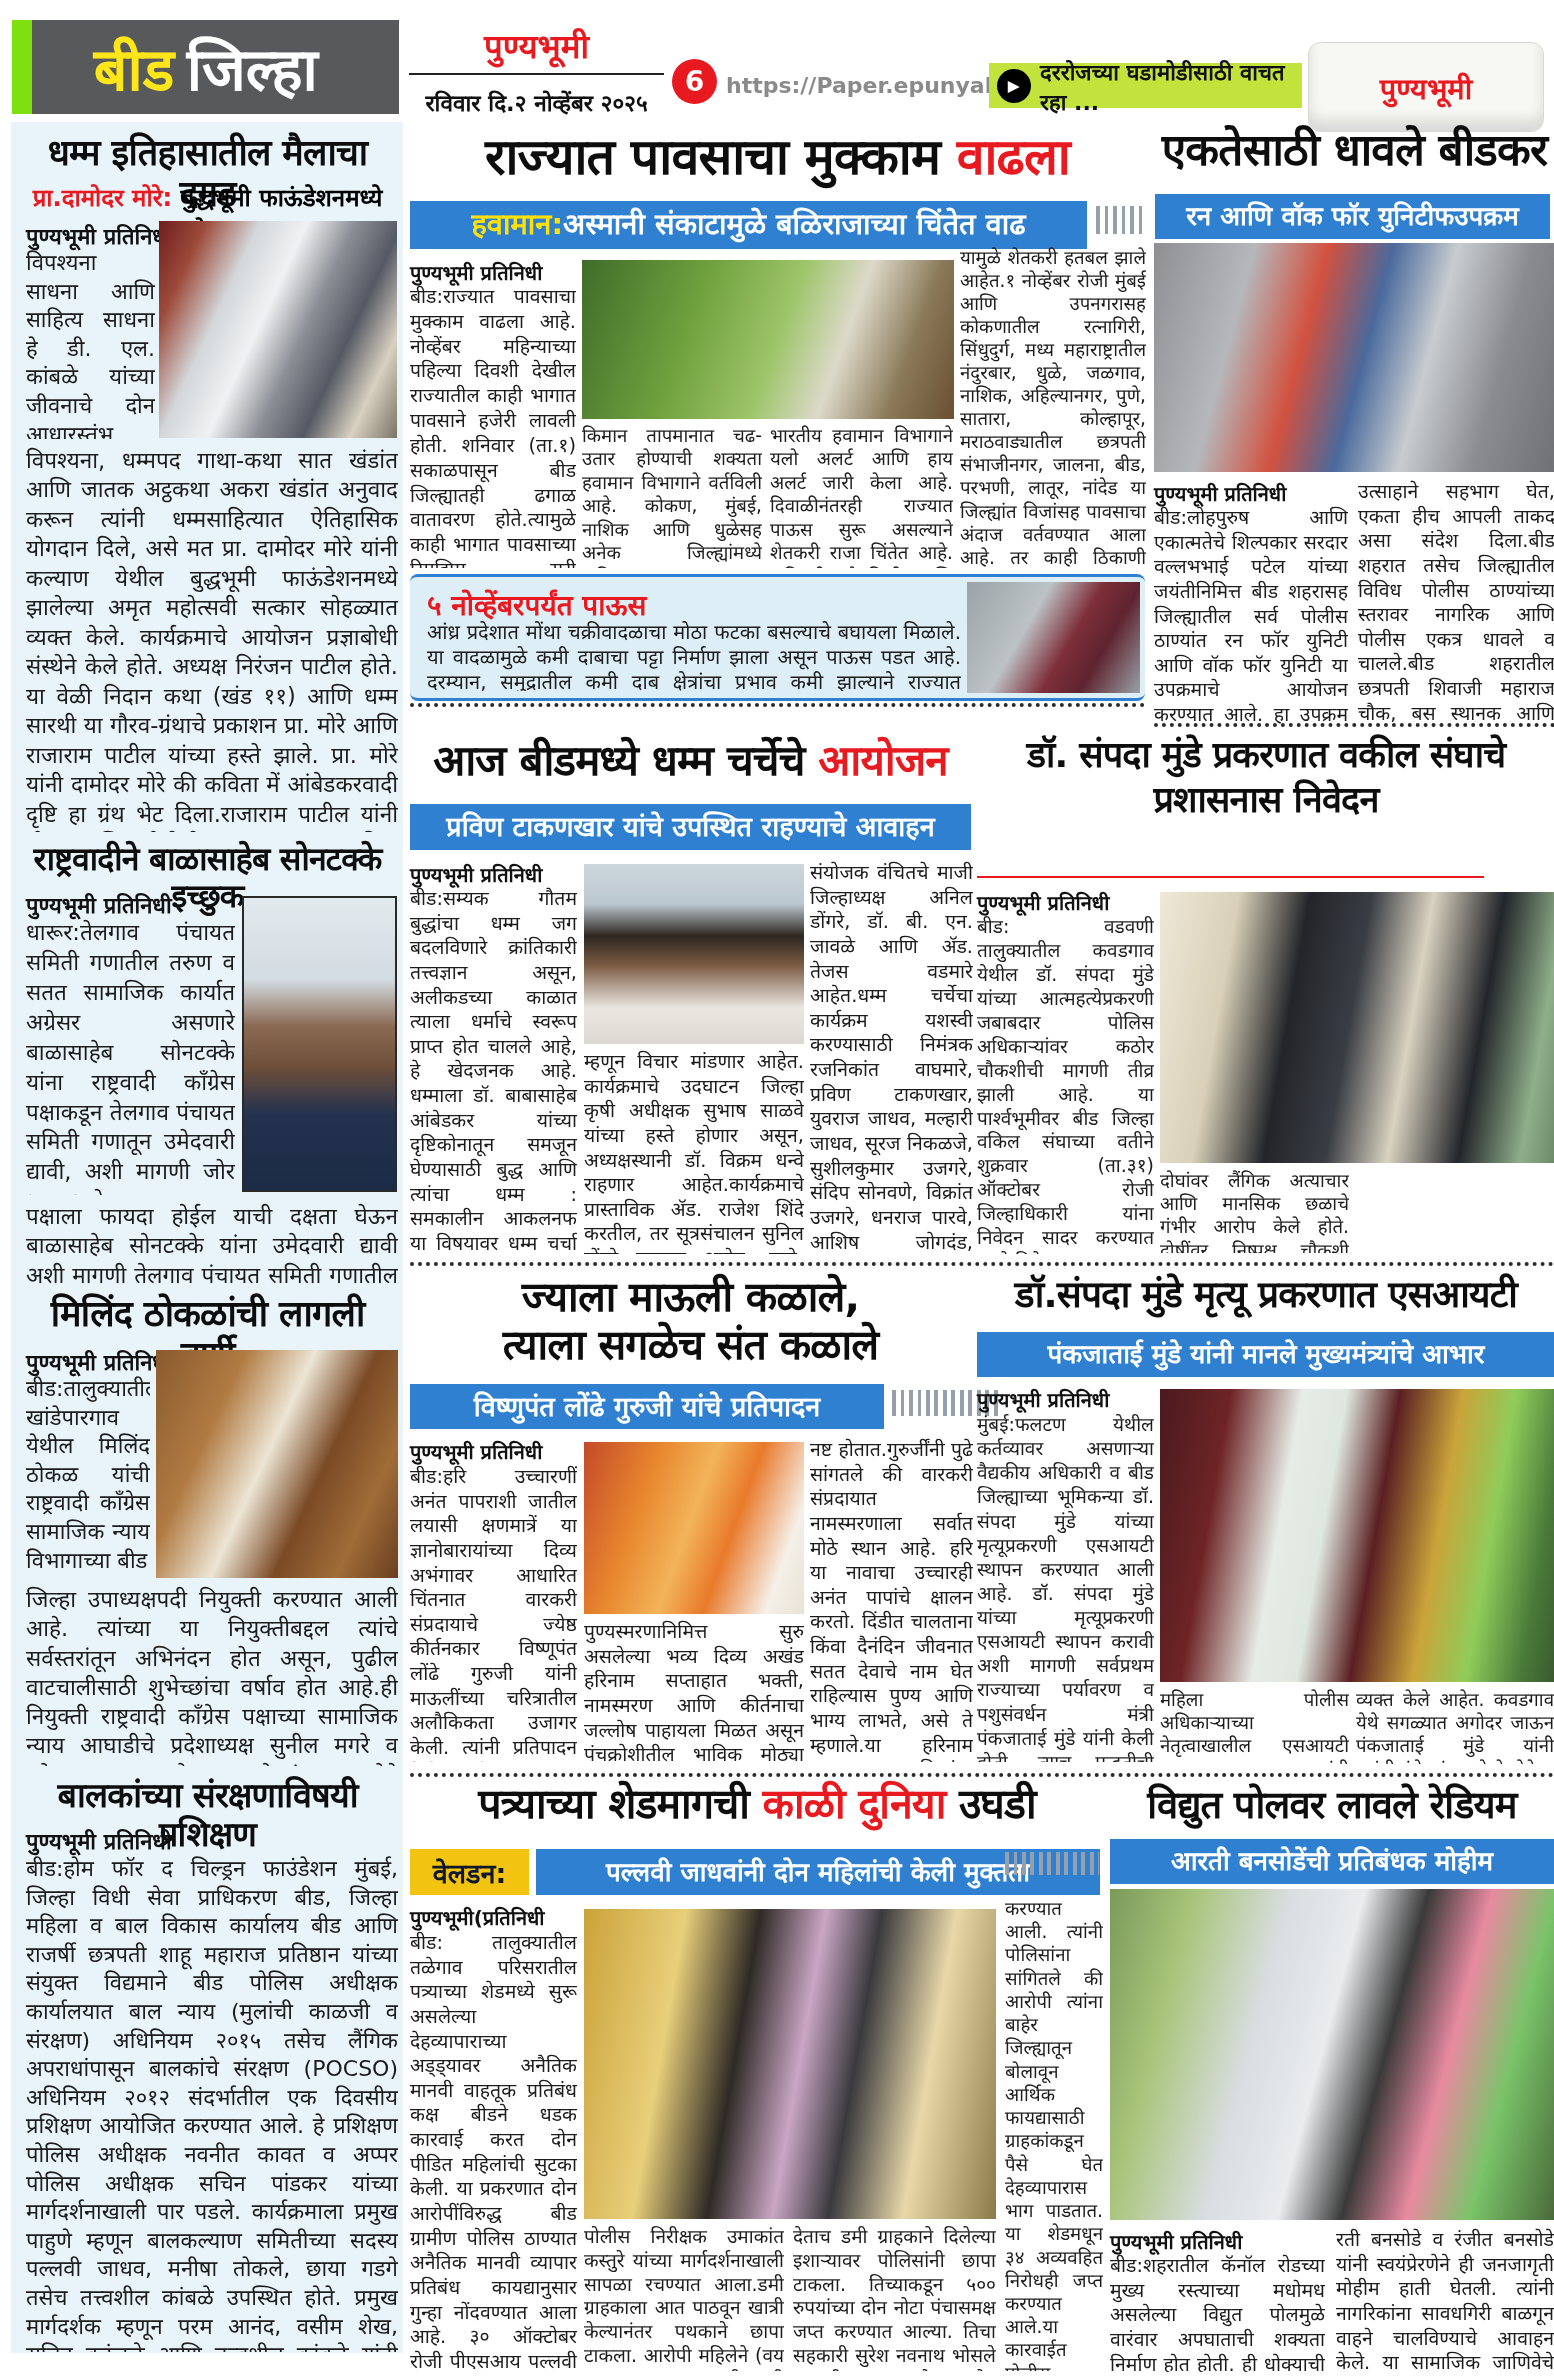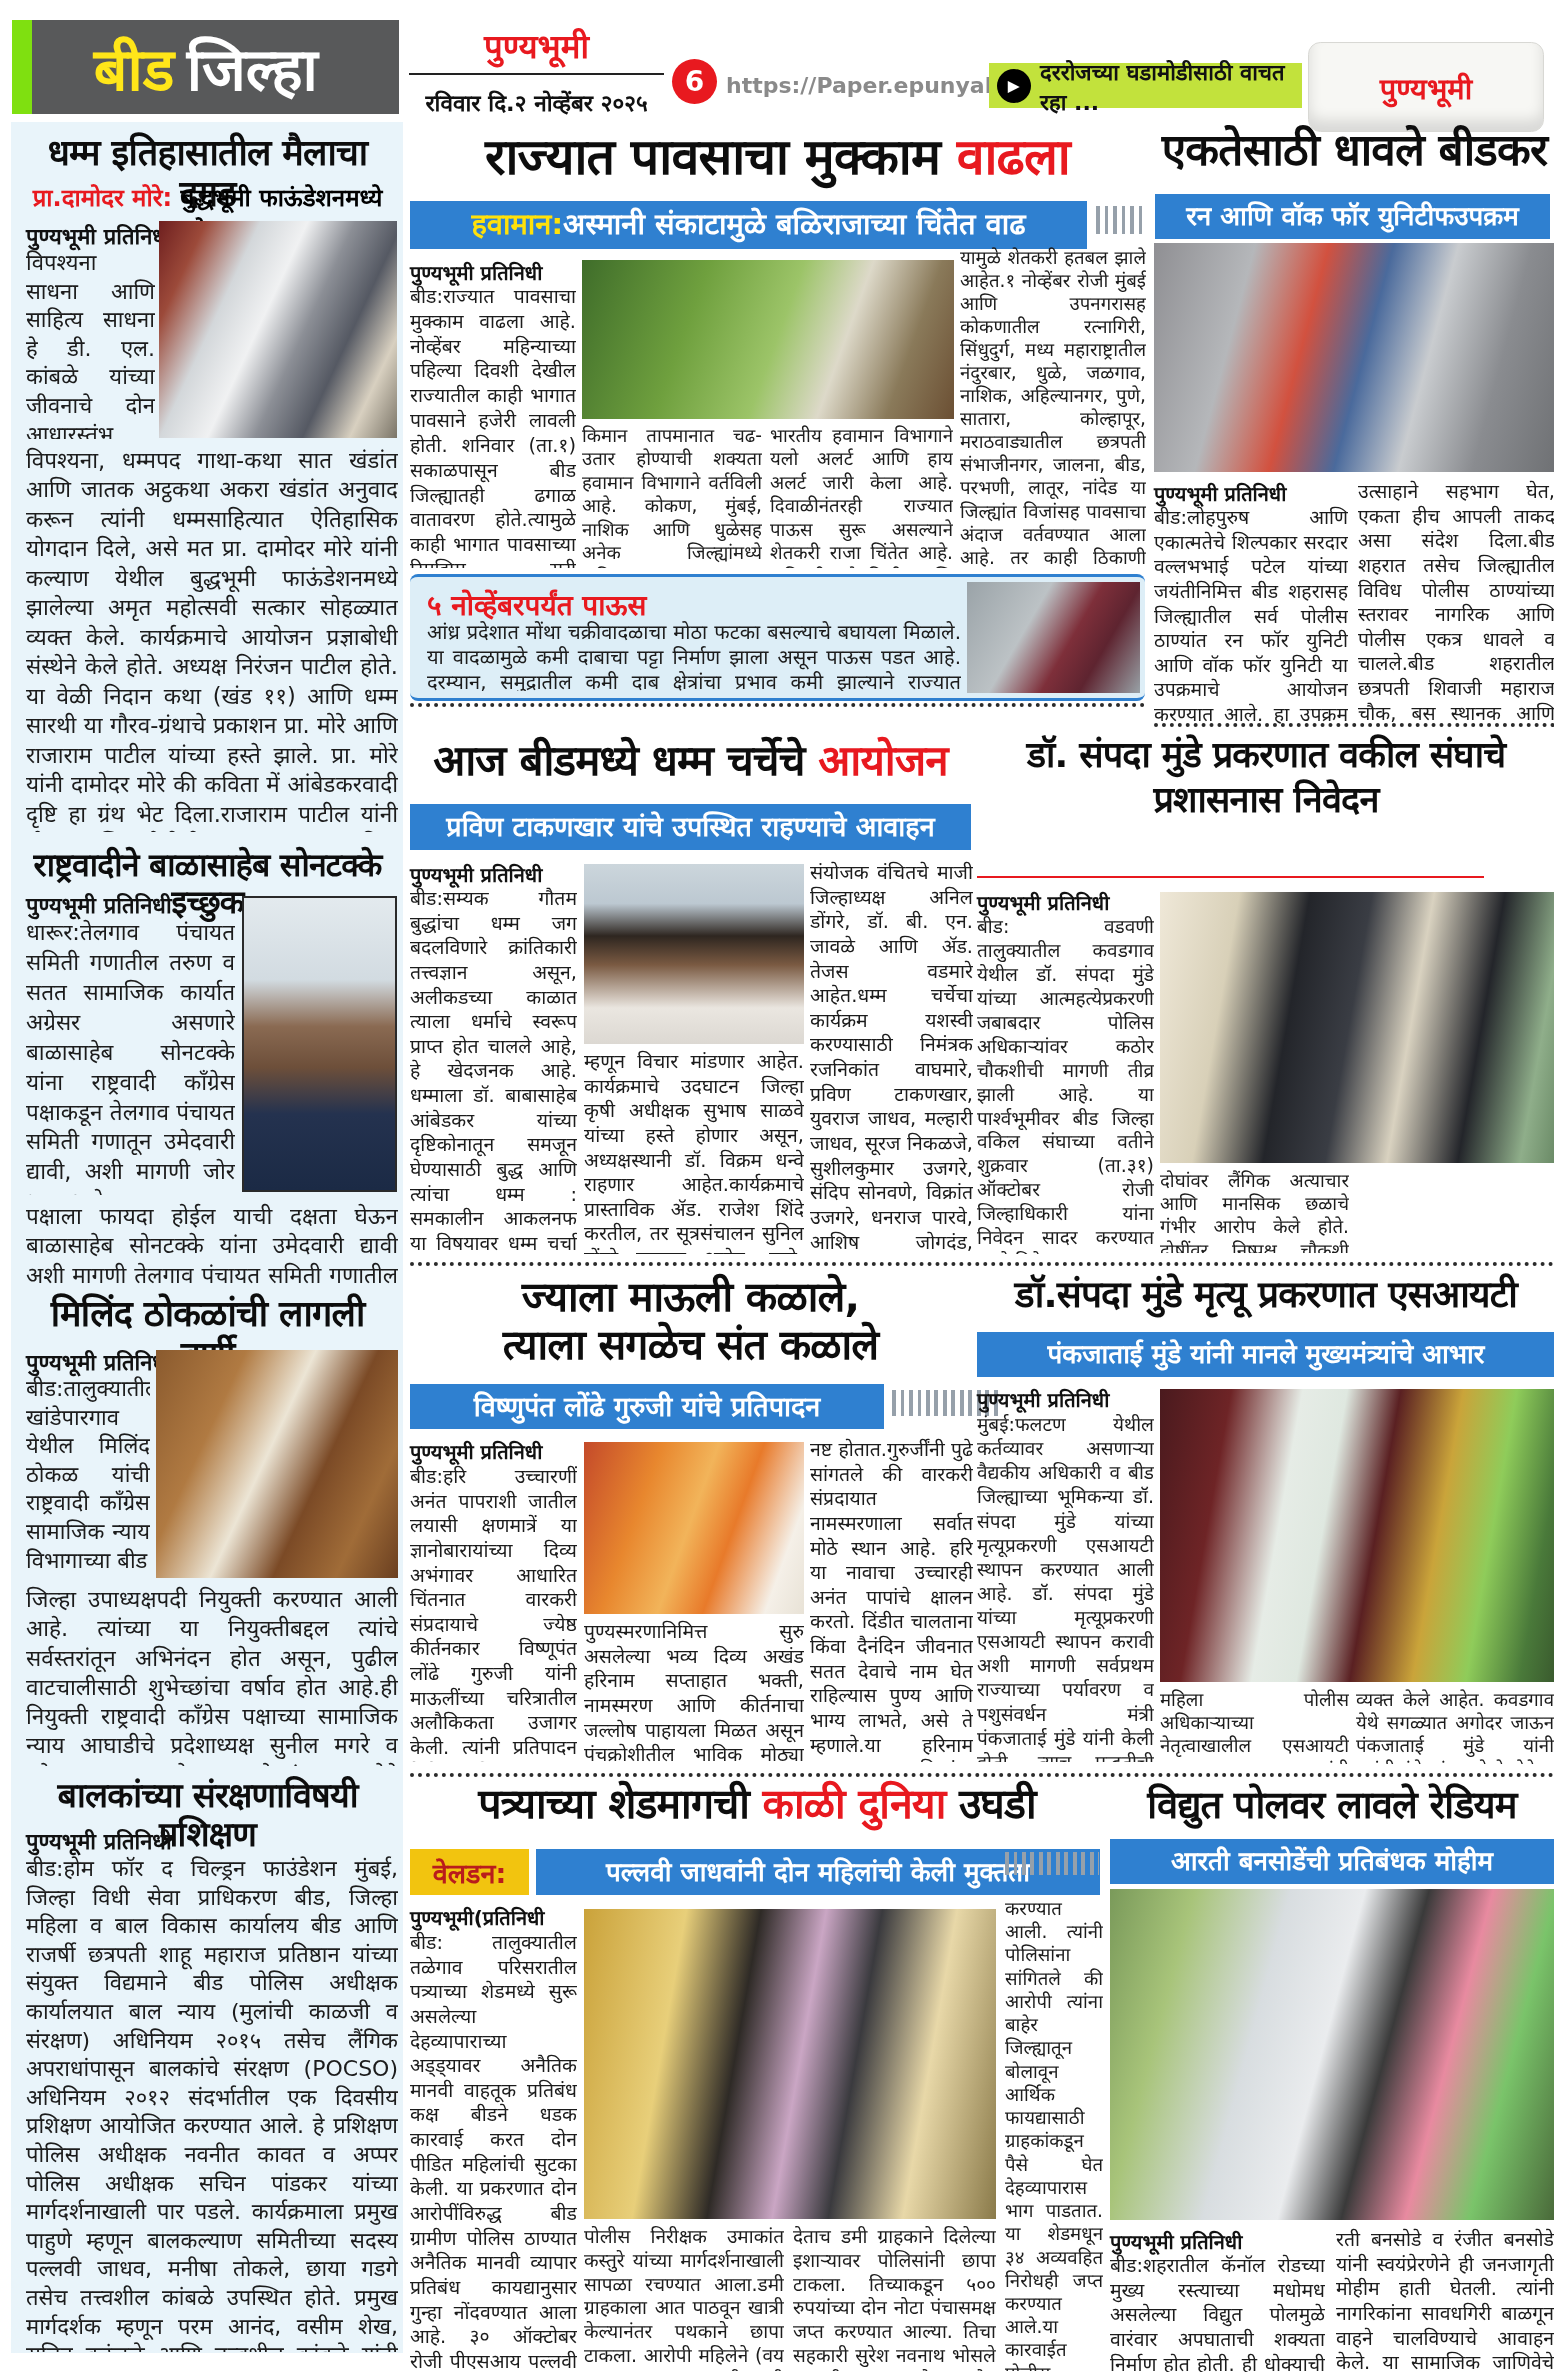--- a/index.html
+++ b/index.html
@@ -14,21 +14,21 @@
   .leftbg{background:#e9f4fa;}
   .ph{background-size:cover;}
   .dotted{height:0;border-top:4.6px dotted #2b2b2b;}
   .hash{background:repeating-linear-gradient(90deg,#96a0aa 0 3.9px,transparent 3.9px 8.5px);}
   .circle{border-radius:50%;background:#e8191f;color:#fff;display:flex;align-items:center;justify-content:center;font-weight:bold;}
   .ticker{background:#c2e23c;display:flex;align-items:center;gap:9.3px;padding:0 7.7px;box-sizing:border-box;}
   .playbtn{width:34px;height:34px;border-radius:50%;background:#000;color:#fff;display:flex;align-items:center;justify-content:center;font-size:15.5px;flex:0 0 auto;}
   .roll{background:#f7f7f4;border:0.8px solid #d8d8d4;border-radius:12.4px;box-shadow:inset 0 -11px 14px rgba(0,0,0,.12);display:flex;align-items:center;justify-content:center;}
   .masthead-box{background:#58595a;display:flex;align-items:center;justify-content:center;gap:12.4px;}
   .stripe{background:#7fe010;}
-  .ylabel{background:#f2c40f;color:#b91c1c;font-weight:800;display:flex;align-items:center;justify-content:center;}
+  .ylabel{background:#f2c40f;color:#0f172a;font-weight:800;display:flex;align-items:center;justify-content:center;}
   .rainbox{background:#ddeef7;border-top:3.1px solid #2f80d0;border-bottom:3.1px solid #2f80d0;}
   
   .ph-felicitation{background:linear-gradient(115deg,#6e1f1f 0%,#9c4a3a 14%,#d3d7da 30%,#f0f1f2 44%,#8c8f96 58%,#555963 72%,#d8d0c0 86%,#7a7467 100%);}
   .ph-sontakke{background:linear-gradient(180deg,#e3eaee 0%,#d2dbe1 28%,#8a6a52 44%,#6d4f3a 58%,#24324f 74%,#1b2a45 100%);border:2.3px solid #2a2a2a;box-sizing:border-box;}
   .ph-milind{background:linear-gradient(115deg,#8a5a2e 0%,#b07a42 26%,#ece5d5 46%,#7b4a26 64%,#a06c38 82%,#6a3f20 100%);}
   .ph-weather{background:linear-gradient(110deg,#3f6d2a 0%,#6fa03e 30%,#9cc468 52%,#ddd9c9 68%,#8a7a5a 84%,#6b4f33 100%);}
   .ph-rain{background:linear-gradient(120deg,#9aa3a8 0%,#bcc2c5 36%,#7e2f3a 58%,#5e2430 74%,#98a1a6 100%);}
   .ph-unity{background:linear-gradient(105deg,#8f8f93 0%,#b5b7ba 22%,#d2513f 38%,#4a6a9c 52%,#c9cccf 66%,#8a8c90 82%,#6f7174 100%);}
   .ph-charcha{background:linear-gradient(180deg,#ccd6dc 0%,#bcc8d1 22%,#2e2620 40%,#7a5a42 56%,#eae6e0 80%,#dcd8d2 100%);}
   .ph-lawyers{background:linear-gradient(100deg,#efe8d8 0%,#d8d0b8 18%,#23252a 34%,#3a3d44 48%,#d9d2c0 62%,#23252a 78%,#8fae8a 92%,#6a8a66 100%);}
@@ -72,21 +72,21 @@
   <div class="abs hl" style="left:18.6px;top:132px;width:378px;font-size:36px;">धम्म इतिहासातील मैलाचा दगड</div>
   <div class="abs" style="left:18.6px;top:180px;width:378px;text-align:center;font-size:24px;font-weight:bold;">
     <span class="red">प्रा.दामोदर मोरे:</span>
     <span>बुद्धभूमी फाऊंडेशनमध्ये महोत्सव</span>
   </div>
   <div class="abs byline" style="left:26px;top:220px;font-size:22px;">पुण्यभूमी प्रतिनिधी</div>
   <div class="abs txt" style="left:26px;top:249px;width:129px;height:190px;font-size:22px;line-height:1.3;">विपश्यना साधना आणि साहित्य साधना हे डी. एल. कांबळे यांच्या जीवनाचे दोन आधारस्तंभ आहेत. ३३६ दिवस</div>
   <div class="abs ph ph-felicitation" style="left:159px;top:221px;width:238px;height:217px;"></div>
   <div class="abs txt" style="left:26px;top:446px;width:372px;height:386px;font-size:22.5px;line-height:1.31;">विपश्यना, धम्मपद गाथा-कथा सात खंडांत आणि जातक अट्ठकथा अकरा खंडांत अनुवाद करून त्यांनी धम्मसाहित्यात ऐतिहासिक योगदान दिले, असे मत प्रा. दामोदर मोरे यांनी कल्याण येथील बुद्धभूमी फाऊंडेशनमध्ये झालेल्या अमृत महोत्सवी सत्कार सोहळ्यात व्यक्त केले. कार्यक्रमाचे आयोजन प्रज्ञाबोधी संस्थेने केले होते. अध्यक्ष निरंजन पाटील होते. या वेळी निदान कथा (खंड ११) आणि धम्म सारथी या गौरव-ग्रंथाचे प्रकाशन प्रा. मोरे आणि राजाराम पाटील यांच्या हस्ते झाले. प्रा. मोरे यांनी दामोदर मोरे की कविता में आंबेडकरवादी दृष्टि हा ग्रंथ भेट दिला.राजाराम पाटील यांनी बौद्ध आणि ओबीसी समाजाच्या सांस्कृतिक नात्याचा उल्लेख केला.सन्मान स्वीकारताना डी. एल. कांबळे म्हणाले, तुमचे प्रेम पाहून मला गहिवरून आले आहे.प्रा. शुक्राचार्य गायकवाड, शिवा इंगोले, चंद्रशेखर भारती, नवनाथ रणखांबे, भीमराव रायभोळे, दिपश्री बलखंडे, प्रताप पातोडे, राजेंद्र बनसोडे, मच्छिंद्र कांबळे, वैभव काळखैर, ड. शंकर रामटेके, डॉ. सुषमा बसवंत, उमेश गोटे, यशवंत बैसाणे आदी मान्यवर उपस्थित होते.</div>
 
-  <div class="abs hl" style="left:18.6px;top:841px;width:378px;font-size:32px;margin-top:6px;">राष्ट्रवादीने बाळासाहेब सोनटक्के इच्छुक</div>
+  <div class="abs hl" style="left:18.6px;top:841px;width:378px;font-size:32px;">राष्ट्रवादीने बाळासाहेब सोनटक्के इच्छुक</div>
   <div class="abs byline" style="left:26px;top:889px;font-size:22px;">पुण्यभूमी प्रतिनिधी</div>
   <div class="abs txt" style="left:26px;top:918px;width:209px;height:277px;font-size:22.5px;line-height:1.33;">धारूर:तेलगाव पंचायत समिती गणातील तरुण व सतत सामाजिक कार्यात अग्रेसर असणारे बाळासाहेब सोनटक्के यांना राष्ट्रवादी काँग्रेस पक्षाकडून तेलगाव पंचायत समिती गणातून उमेदवारी द्यावी, अशी मागणी जोर धरत आहे.</div>
   <div class="abs ph ph-sontakke" style="left:242px;top:896px;width:155px;height:296px;"></div>
   <div class="abs txt" style="left:26px;top:1202px;width:372px;height:87px;font-size:22.5px;line-height:1.3;">पक्षाला फायदा होईल याची दक्षता घेऊन बाळासाहेब सोनटक्के यांना उमेदवारी द्यावी अशी मागणी तेलगाव पंचायत समिती गणातील अनेक युवकांनी केलेली आहे.</div>
 
   <div class="abs hl" style="left:18.6px;top:1293px;width:378px;font-size:36px;">मिलिंद ठोकळांची लागली वर्णी</div>
   <div class="abs byline" style="left:26px;top:1346px;font-size:22px;">पुण्यभूमी प्रतिनिधी</div>
   <div class="abs txt" style="left:26px;top:1375px;width:124px;height:206px;font-size:22px;line-height:1.3;">बीड:तालुक्यातील खांडेपारगाव येथील मिलिंद ठोकळ यांची राष्ट्रवादी काँग्रेस सामाजिक न्याय विभागाच्या बीड</div>
   <div class="abs ph ph-milind" style="left:156px;top:1350px;width:242px;height:228px;"></div>
   <div class="abs txt" style="left:26px;top:1585px;width:372px;height:181px;font-size:22.5px;line-height:1.3;">जिल्हा उपाध्यक्षपदी नियुक्ती करण्यात आली आहे. त्यांच्या या नियुक्तीबद्दल त्यांचे सर्वस्तरांतून अभिनंदन होत असून, पुढील वाटचालीसाठी शुभेच्छांचा वर्षाव होत आहे.ही नियुक्ती राष्ट्रवादी काँग्रेस पक्षाच्या सामाजिक न्याय आघाडीचे प्रदेशाध्यक्ष सुनील मगरे व प्रदेश उपाध्यक्ष अशोक वाघमारे यांच्या मान्यतेने करण्यात आली असून, बीड विधानसभा अध्यक्ष डॉ.योगेश क्षीरसागर व पदाधिकारी व कार्यकर्ते उपस्थित होते. मिलिंद ठोकळ यांच्या नियुक्तीमुळे सामाजिक न्याय विभागाच्या कामाला नवचैतन्य प्राप्त होईल, असा विश्वास उपस्थितांनी व्यक्त केला.</div>

